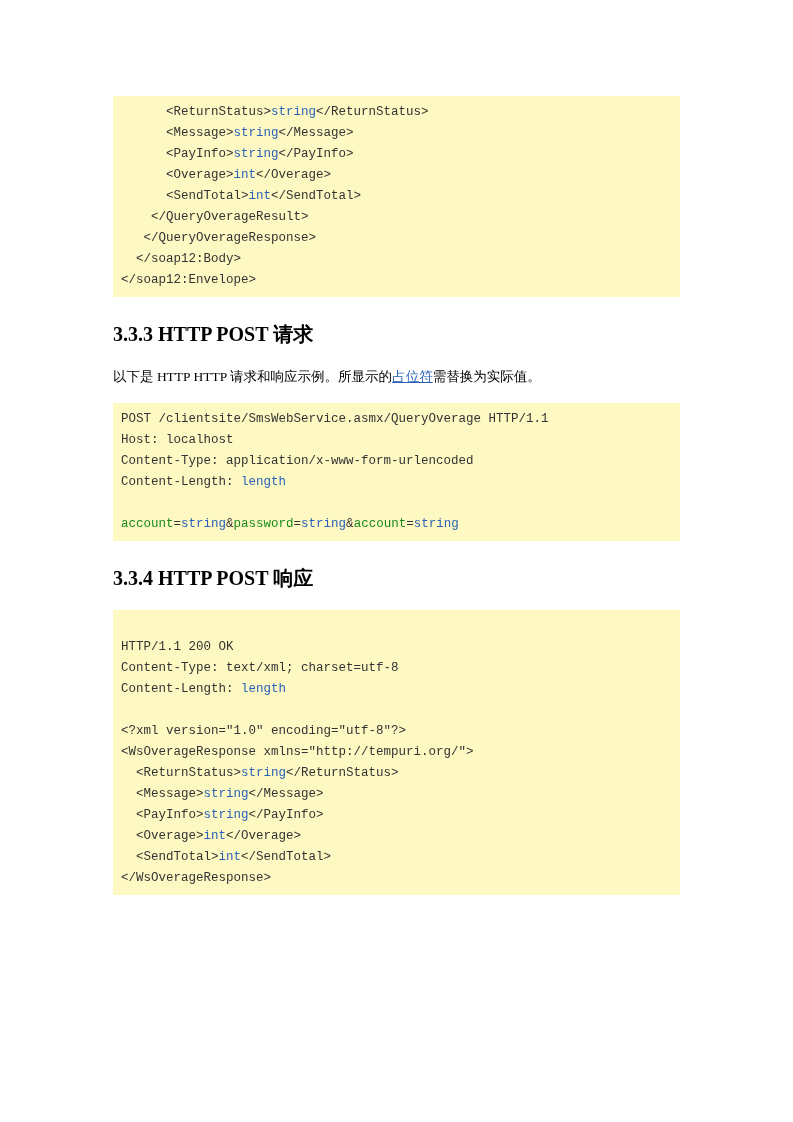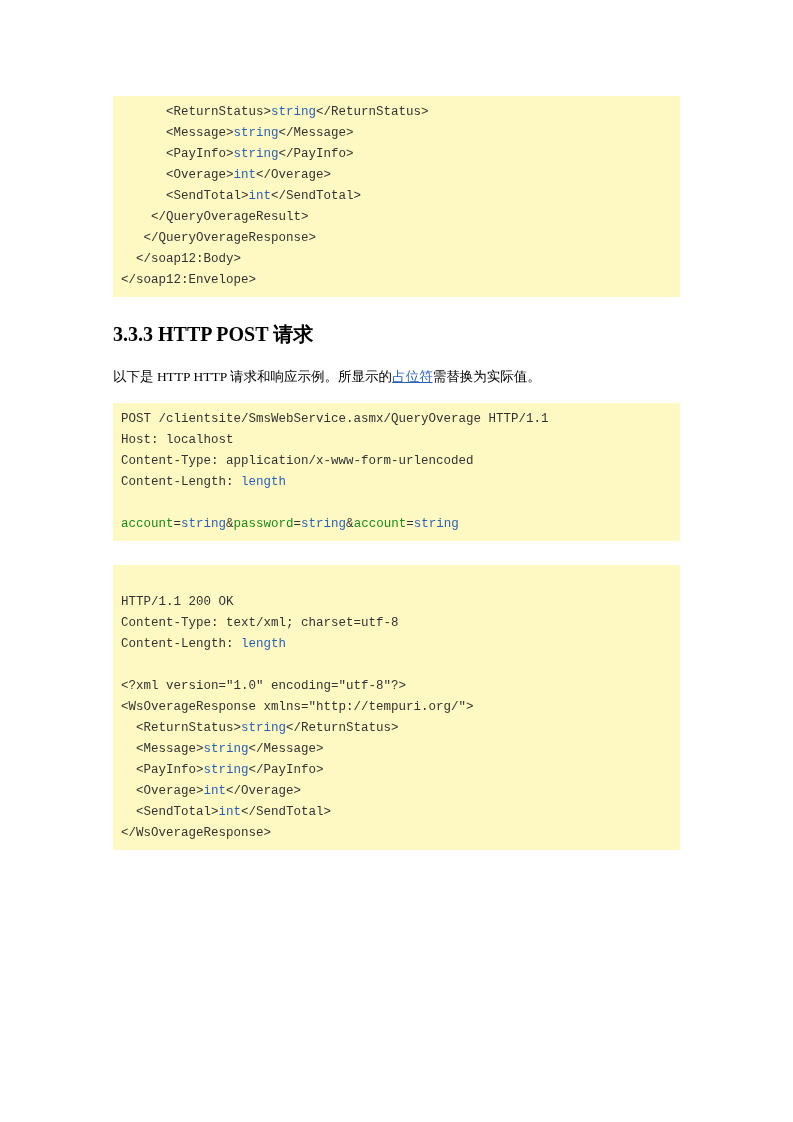--- a/index.html
+++ b/index.html
@@ -71,20 +71,21 @@
     <span>以下是 HTTP HTTP  请求和响应示例。所显示的</span><span class="link">占位符</span><span>需替换为实际值。</span>
   </p>
 
   <div class="codeblock" id="code2">POST /clientsite/SmsWebService.asmx/QueryOverage HTTP/1.1
 Host: localhost
 Content-Type: application/x-www-form-urlencoded
 Content-Length: <span class="placeholder">length</span>
 
 <span class="param">account</span>=<span class="placeholder">string</span>&amp;<span class="param">password</span>=<span class="placeholder">string</span>&amp;<span class="param">account</span>=<span class="placeholder">string</span></div>
 
+  <h2 class="section-heading">3.3.4  HTTP POST 响应</h2>
 
   <div class="codeblock" id="code3">
 HTTP/1.1 200 OK
 Content-Type: text/xml; charset=utf-8
 Content-Length: <span class="placeholder">length</span>
 
 &lt;?xml version="1.0" encoding="utf-8"?&gt;
 &lt;WsOverageResponse xmlns="http://tempuri.org/"&gt;
   &lt;ReturnStatus&gt;<span class="placeholder">string</span>&lt;/ReturnStatus&gt;
   &lt;Message&gt;<span class="placeholder">string</span>&lt;/Message&gt;

